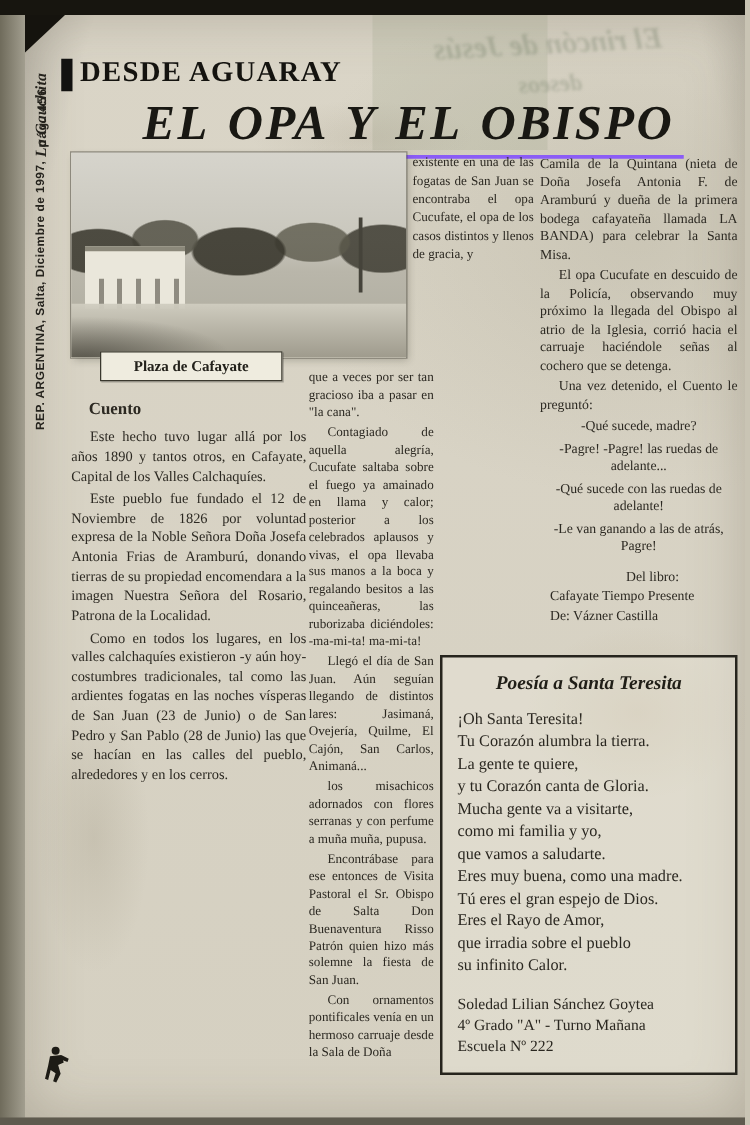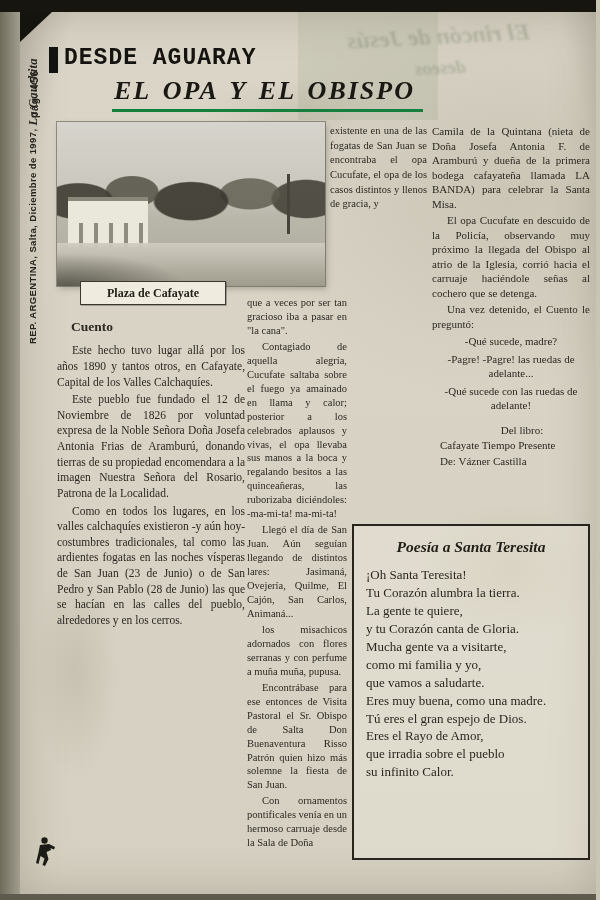--- a/index.html
+++ b/index.html
@@ -45,25 +45,25 @@
            font-family:"Liberation Sans",sans-serif;font-weight:bold;
            font-size:10px;letter-spacing:1px;color:#26241e;}
   .edition{position:absolute;left:26px;top:124px;height:220px;
            font-family:"Liberation Sans",sans-serif;font-weight:bold;
            font-size:9.5px;letter-spacing:.4px;color:#26241e;}
   .edition .mag{font-family:"Liberation Serif",serif;font-style:italic;
                 font-weight:bold;font-size:12.5px;letter-spacing:.2px;}
 
   
   .kicker-bar{position:absolute;left:49px;top:47px;width:9px;height:26px;background:#121210;}
-  .kicker{position:absolute;left:64px;top:45px;font-family:Liberation Mono, monospace;
+  .kicker{position:absolute;left:64px;top:45px;font-family:Liberation Serif, serif;
           font-weight:bold;font-size:23px;letter-spacing:1px;color:#14130f;}
   .title{position:absolute;left:112px;top:76px;font-style:italic;font-weight:bold;
-         font-size:26px;letter-spacing:2px;word-spacing:4px;color:#191813;
-         border-bottom:3px solid #15803d;padding:0 8px 3px 2px;text-align:right;}
+         font-size:39px;letter-spacing:2px;word-spacing:4px;color:#191813;
+         border-bottom:3px solid #8b5cf6;padding:0 8px 3px 2px;text-align:right;}
 
   
   .photo{position:absolute;left:57px;top:122px;width:268px;height:164px;overflow:hidden;
          background:linear-gradient(#d6d4cc 0%,#c9c7bd 42%,#b9b6aa 58%,#acaa9c 100%);
          box-shadow:0 0 0 1px rgba(60,58,48,.45), 2px 3px 6px rgba(40,38,28,.25);}
   .ph-trees{position:absolute;left:0;top:24%;width:100%;height:44%;
     background:
       radial-gradient(ellipse 58px 30px at 8% 55%, rgba(66,64,54,.92) 58%, transparent 62%),
       radial-gradient(ellipse 44px 26px at 28% 42%, rgba(84,82,70,.85) 58%, transparent 62%),
       radial-gradient(ellipse 62px 32px at 50% 55%, rgba(58,56,46,.9) 58%, transparent 62%),
@@ -155,20 +155,21 @@
     <p style="text-indent:0">existente en una de las fogatas de San Juan se encontraba el opa Cucufate, el opa de los casos distintos y llenos de gracia, y</p>
   </div>
 
   <div class="col col-right">
     <p style="text-indent:0">Camila de la Quintana (nieta de Doña Josefa Antonia F. de Aramburú y dueña de la primera bodega cafayateña llamada LA BANDA) para celebrar la Santa Misa.</p>
     <p>El opa Cucufate en descuido de la Policía, observando muy próximo la llegada del Obispo al atrio de la Iglesia, corrió hacia el carruaje haciéndole señas al cochero que se detenga.</p>
     <p>Una vez detenido, el Cuento le preguntó:</p>
     <p class="dlg">-Qué sucede, madre?</p>
     <p class="dlg">-Pagre! -Pagre! las ruedas de adelante...</p>
     <p class="dlg">-Qué sucede con las ruedas de adelante!</p>
+    <p class="dlg">-Le van ganando a las de atrás, Pagre!</p>
     <p class="libro">Del libro:</p>
     <p class="src">Cafayate Tiempo Presente</p>
     <p class="src">De: Vázner Castilla</p>
   </div>
 
   <div class="col col-left">
     <p class="heading">Cuento</p>
     <p>Este hecho tuvo lugar allá por los años 1890 y tantos otros, en Cafayate, Capital de los Valles Calchaquíes.</p>
     <p>Este pueblo fue fundado el 12 de Noviembre de 1826 por voluntad expresa de la Noble Señora Doña Josefa Antonia Frias de Aramburú, donando tierras de su propiedad encomendara a la imagen Nuestra Señora del Rosario, Patrona de la Localidad.</p>
     <p>Como en todos los lugares, en los valles calchaquíes existieron -y aún hoy- costumbres tradicionales, tal como las ardientes fogatas en las noches vísperas de San Juan (23 de Junio) o de San Pedro y San Pablo (28 de Junio) las que se hacían en las calles del pueblo, alrededores y en los cerros.</p>
@@ -190,20 +191,25 @@
 La gente te quiere,
 y tu Corazón canta de Gloria.
 Mucha gente va a visitarte,
 como mi familia y yo,
 que vamos a saludarte.
 Eres muy buena, como una madre.
 Tú eres el gran espejo de Dios.
 Eres el Rayo de Amor,
 que irradia sobre el pueblo
 su infinito Calor.</div>
+    <div class="poem-author">
+      <div>Soledad Lilian Sánchez Goytea</div>
+      <div>4º Grado "A" - Turno Mañana</div>
+      <div>Escuela Nº 222</div>
+    </div>
   </div>
 
   <div class="gaucho">
     <svg viewBox="0 0 24 32" xmlns="http://www.w3.org/2000/svg">
       <circle cx="10.5" cy="4.5" r="3.2"></circle>
       <path d="M6 9 L15 8 L17 14 L12.5 16 L14.5 23 L11 30 L8.5 29 L10.5 22.5 L6.5 20 L4.5 28 L2 27 L4.5 16.5 Z"></path>
       <path d="M15 8 L21 11 L20 13.5 L14.5 11.5 Z"></path>
     </svg>
   </div>
 

